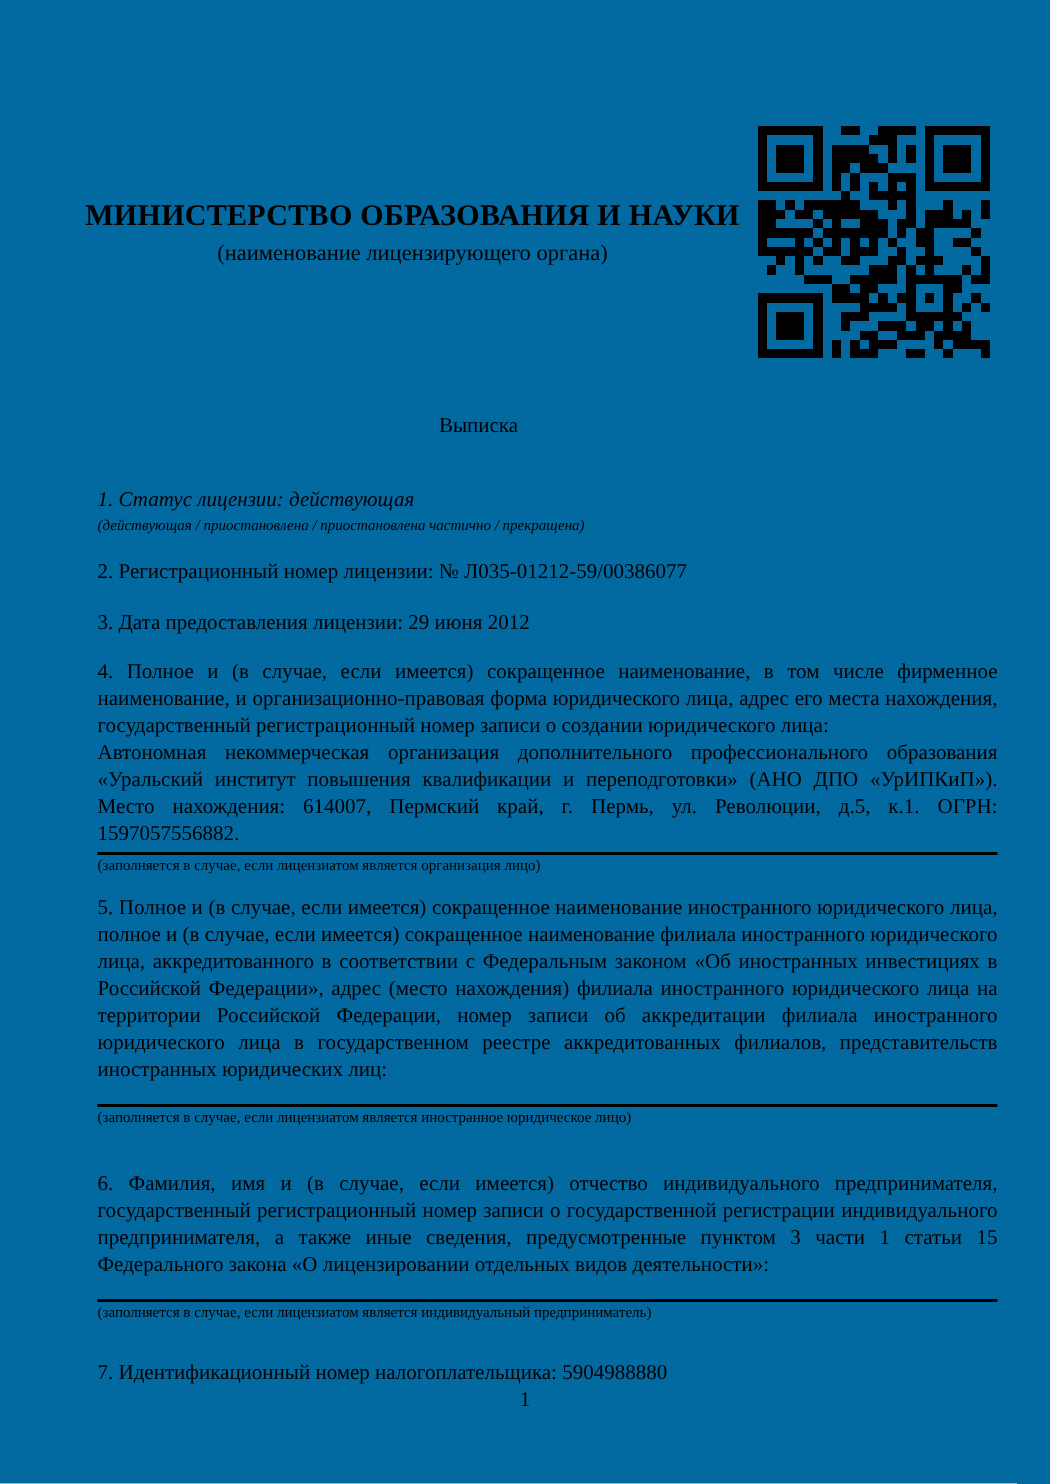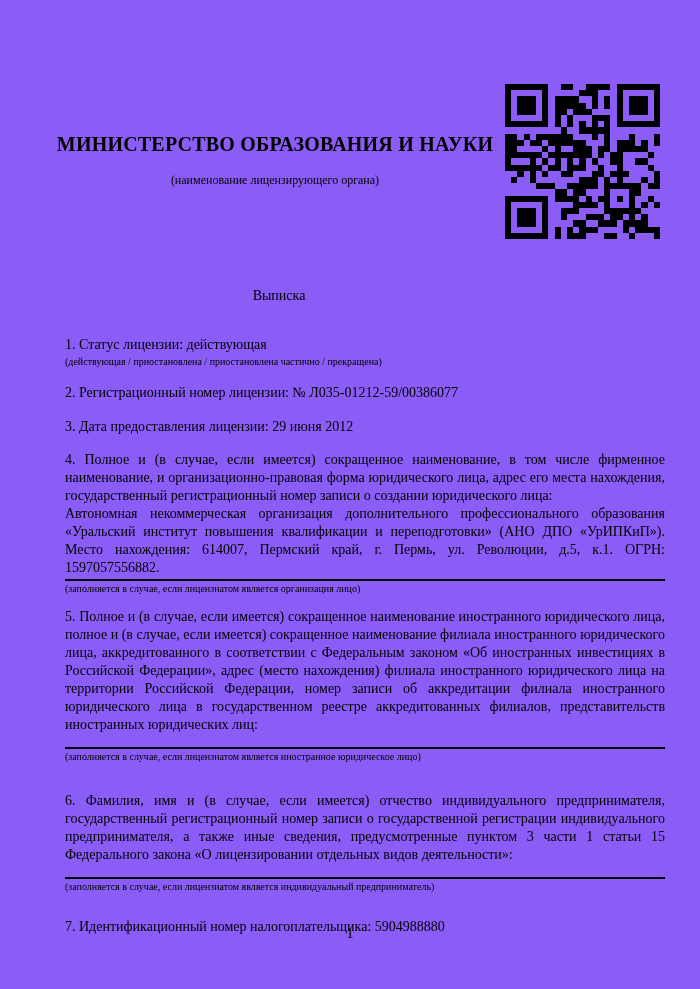--- a/index.html
+++ b/index.html
@@ -4,61 +4,62 @@
 <style>
   html, body {
     margin: 0;
     padding: 0;
     background: #ffffff;
   }
   .page {
     position: relative;
     width: 700px;
     height: 989px;
-    background: #8b5cf6;
+    background: #0369a1;
     color: #000000;
     font-family: "Liberation Serif", "DejaVu Serif", serif;
     overflow: hidden;
   }
 
   
   .ministry-block {
     padding-top: 131px;
     width: 550px;
     text-align: center;
   }
   .ministry-name {
     font-size: 20px;
     line-height: 26px;
     font-weight: bold;
     letter-spacing: 0.2px;
   }
   .ministry-caption {
-    margin-top: 17px;
-    font-size: 12px;
+    margin-top: 6px;
+    font-size: 15px;
     line-height: 13px;
   }
 
   
   .qr {
     position: absolute;
     left: 505px;
     top: 84px;
     width: 155px;
     height: 155px;
   }
   .qr svg { display: block; width: 155px; height: 155px; }
 
   
   .doc-title {
     margin-top: 99px;
     width: 558px;
     text-align: center;
     font-size: 14px;
     line-height: 19px;
+    padding-left: 40px;
   }
 
   
   .body {
     margin-left: 65px;
     width: 600px;
     font-size: 14px;
     line-height: 18px;
   }
   .para { text-align: justify; }
@@ -72,21 +73,21 @@
     margin-top: 1px;
   }
   .rule {
     width: 600px;
     height: 0;
     border-top: 2px solid #000000;
     margin-top: 2px;
   }
   .rule.gap { margin-top: 13px; }
 
-  .item-1 { margin-top: 31px; }
+  .item-1 { margin-top: 31px; font-style: italic; }
   .item-2 { margin-top: 16px; }
   .item-3 { margin-top: 16px; }
   .item-4 { margin-top: 15px; }
   .item-5 { margin-top: 13px; }
   .item-6 { margin-top: 29px; }
   .item-7 { margin-top: 25px; }
 
   .page-number {
     position: absolute;
     left: 0;

